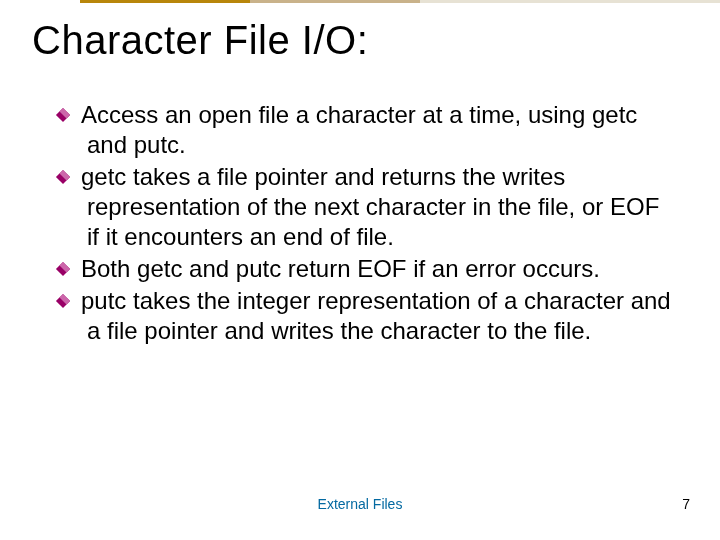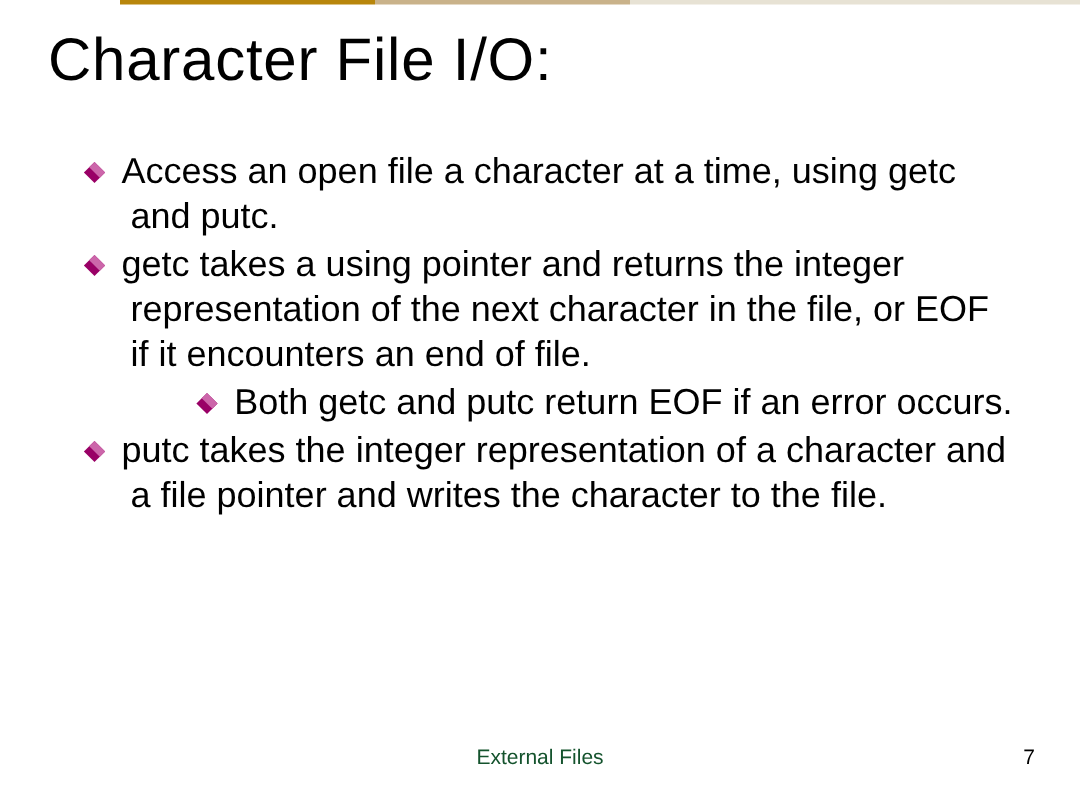--- a/index.html
+++ b/index.html
@@ -43,41 +43,40 @@
   .body {
     position: absolute;
     top: 100px;
     left: 55px;
     right: 45px;
   }
   .item {
     display: flex;
     align-items: flex-start;
     margin-bottom: 2px;
-    justify-content: flex-end;
   }
   .bullet {
     flex: 0 0 auto;
     margin-top: 7px;
     margin-right: 10px;
   }
   .bullet svg { display: block; }
   .txt {
     font-size: 24px;
     line-height: 1.25;
     text-indent: -6px;
     padding-left: 6px;
   }
   .footer {
     position: absolute;
     bottom: 28px;
     width: 100%;
     text-align: center;
     font-size: 14px;
-    color: #14532d;
+    color: #0369a1;
   }
   .pagenum {
     position: absolute;
     bottom: 28px;
     right: 30px;
     font-size: 14px;
     color: #000;
   }
   
 </style>
@@ -109,21 +108,21 @@
 
     <div class="item">
       <span class="bullet">
         <svg width="16" height="16">
             <g transform="translate(8,8) rotate(45)">
               <rect x="-5" y="-5" width="10" height="10" fill="#990066"></rect>
               <rect x="-5" y="-5" width="10" height="5" fill="#cc66aa"></rect>
             </g>
           </svg>
       </span>
-      <span class="txt"> getc takes a using pointer and returns the integer representation of the next character in the file, or EOF if it encounters an end of file.</span>
+      <span class="txt"> getc takes a file pointer and returns the writes representation of the next character in the file, or EOF if it encounters an end of file.</span>
     </div>
 
     <div class="item">
       <span class="bullet">
         <svg width="16" height="16">
             <g transform="translate(8,8) rotate(45)">
               <rect x="-5" y="-5" width="10" height="10" fill="#990066"></rect>
               <rect x="-5" y="-5" width="10" height="5" fill="#cc66aa"></rect>
             </g>
           </svg>

